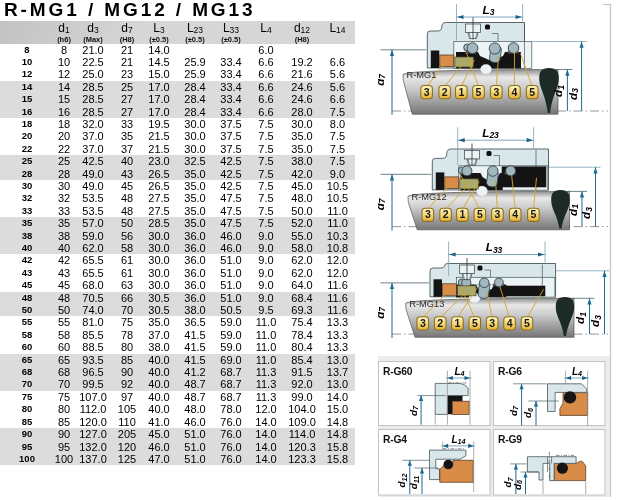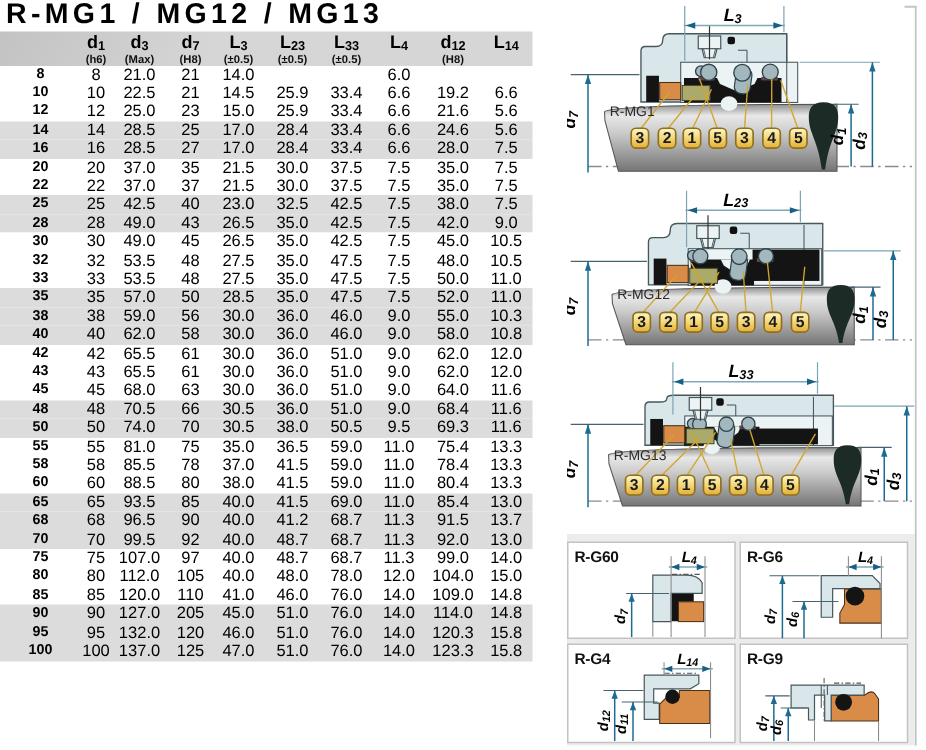--- a/index.html
+++ b/index.html
@@ -8,21 +8,21 @@
   .title{position:absolute;left:4px;top:-1px;font-size:19px;font-weight:bold;color:#000;
          letter-spacing:2.9px;}
   table.data{position:absolute;left:0;top:21px;border-collapse:collapse;table-layout:fixed;}
   table.data td{padding:0;margin:0;text-align:center;font-size:11px;color:#000;
                 height:12.4px;line-height:12.4px;white-space:nowrap;overflow:visible;}
   table.data td.rl{font-weight:bold;font-size:9.5px;}
   tr.g{background:#dcdcdc;}
   tr.w{background:#ffffff;}
   thead tr{background:linear-gradient(115deg,#c3c3c3 0%,#cbcbcb 18%,#d6d6d6 40%,#d6d6d6 100%);}
   thead td{height:22.5px !important;vertical-align:top;}
-  .h1{font-size:12px;font-weight:bold;line-height:11px;display:block;margin-top:2px;}
+  .h1{font-size:12px;font-weight:normal;line-height:11px;display:block;margin-top:2px;}
   .h1 sub{font-size:8.5px;vertical-align:-1px;}
   .h2{font-size:7.5px;font-weight:bold;line-height:7px;display:block;color:#111;}
   svg{position:absolute;}
   svg text{font-family:"Liberation Sans",sans-serif;}
 </style>
 </head>
 <body>
 
 <div class="title">R-MG1 / MG12 / MG13</div>
 
@@ -122,30 +122,54 @@
         <td>28.5</td>
         <td>25</td>
         <td>17.0</td>
         <td>28.4</td>
         <td>33.4</td>
         <td>6.6</td>
         <td>24.6</td>
         <td>5.6</td>
       </tr>
 <tr class="g">
+        <td class="rl">15</td>
+        <td>15</td>
+        <td>28.5</td>
+        <td>27</td>
+        <td>17.0</td>
+        <td>28.4</td>
+        <td>33.4</td>
+        <td>6.6</td>
+        <td>24.6</td>
+        <td>6.6</td>
+      </tr>
+<tr class="g">
         <td class="rl">16</td>
         <td>16</td>
         <td>28.5</td>
         <td>27</td>
         <td>17.0</td>
         <td>28.4</td>
         <td>33.4</td>
         <td>6.6</td>
         <td>28.0</td>
         <td>7.5</td>
+      </tr>
+<tr class="w">
+        <td class="rl">18</td>
+        <td>18</td>
+        <td>32.0</td>
+        <td>33</td>
+        <td>19.5</td>
+        <td>30.0</td>
+        <td>37.5</td>
+        <td>7.5</td>
+        <td>30.0</td>
+        <td>8.0</td>
       </tr>
 <tr class="w">
         <td class="rl">20</td>
         <td>20</td>
         <td>37.0</td>
         <td>35</td>
         <td>21.5</td>
         <td>30.0</td>
         <td>37.5</td>
         <td>7.5</td>

